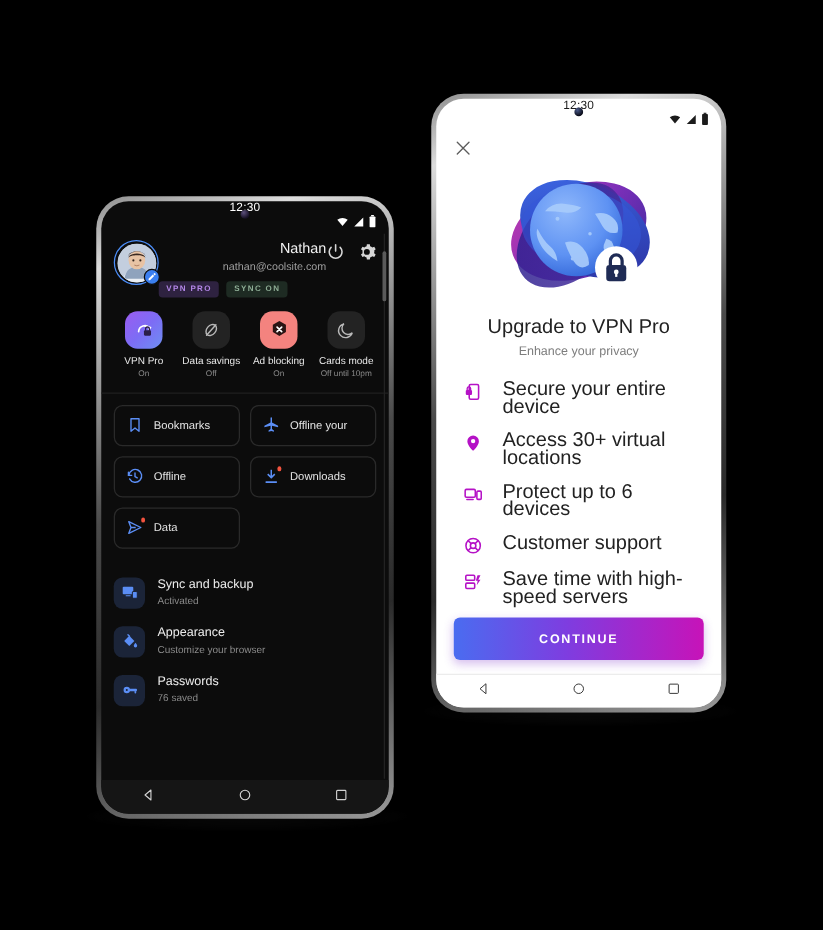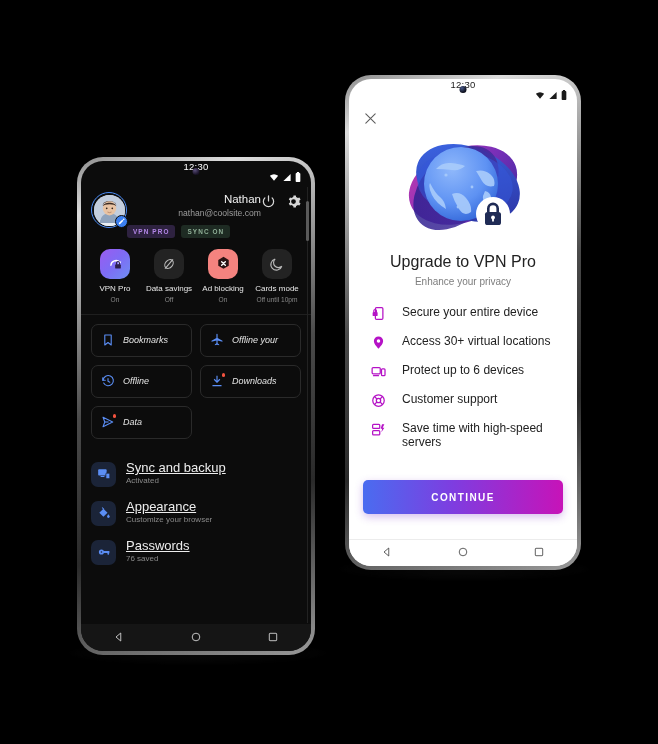--- a/index.html
+++ b/index.html
@@ -99,39 +99,39 @@
   .qa-ad   { background: #f4837f; }
   .qa-label { color: #e8e8e8; font-size: 8px; line-height: 10px; }
   .qa-sub   { color: #8a8a8a; font-size: 6.6px; line-height: 9px; margin-top: 1px; }
 
   
   .cards { padding: 9px 10px 2px 10px; }
   .card-row { display: flex; gap: 8px; margin-bottom: 8px; }
   .card {
     flex: 1 1 0; min-width: 0;
     border: 1px solid #2a2a2a; border-radius: 7px;
-    height: 33px; display: flex; align-items: center; padding: 0 9px; gap: 8px; font-style: italic;
+    height: 33px; display: flex; align-items: center; padding: 0 9px; gap: 8px;
   }
   .card.half { flex: 0 0 calc(50% - 4px); }
   .card-ic { width: 14px; height: 14px; flex: 0 0 auto; position: relative; color: #5b8ef5; }
   .card-label { color: #e4e4e4; font-size: 9px; white-space: nowrap; }
   .dot-red {
     position: absolute; right: -1px; top: -1px; width: 3.5px; height: 3.5px;
     border-radius: 50%; background: #f3533f;
   }
 
   
   .lists { padding: 6px 10px 0 10px; }
   .lrow { display: flex; align-items: center; gap: 10px; padding: 7px 0; }
   .lrow-ic {
     width: 25px; height: 25px; border-radius: 7px; background: #1b2438;
     display: flex; align-items: center; justify-content: center; flex: 0 0 auto;
     color: #5b8ef5;
   }
-  .lrow-title { color: #ededed; font-size: 13px; line-height: 12px; text-decoration: underline; }
+  .lrow-title { color: #ededed; font-size: 10px; line-height: 12px; }
   .lrow-sub { color: #8a8a8a; font-size: 8px; line-height: 11px; margin-top: 1px; }
 
   .scrolltrack {
     position: absolute; right: 3px; top: 26px; bottom: 28px; width: 1px; background: #222;
   }
   .scrollthumb {
     position: absolute; right: 2.2px; top: 40px; width: 2.4px; height: 40px;
     border-radius: 2px; background: #5a5a5a;
   }
 
@@ -146,22 +146,22 @@
   
   .close-x { padding: 10px 0 0 14px; width: 26px; height: 26px; color: #5c5c5c; }
   .hero { display: flex; justify-content: center; margin-top: -2px; }
   .promo-title {
     text-align: center; color: #222222; font-size: 16px; margin-top: 8px; font-weight: normal;
   }
   .promo-sub { text-align: center; color: #7d7d7d; font-size: 10px; margin-top: 5px; }
   .features { padding: 18px 18px 0 22px; }
   .frow { display: flex; align-items: flex-start; gap: 16px; margin-bottom: 13px; }
   .frow-ic { width: 15px; height: 15px; flex: 0 0 auto; color: #b512c6; margin-top: 1px; }
-  .frow-tx { color: #222222; font-size: 12px; line-height: 14px; }
-  .cta-wrap { position: absolute; left: 14px; right: 14px; bottom: 52px; }
+  .frow-tx { color: #222222; font-size: 16px; line-height: 14px; }
+  .cta-wrap { position: absolute; left: 14px; right: 14px; bottom: 38px; }
   .cta {
     height: 34px; border-radius: 5px;
     background: linear-gradient(90deg,#4a6cf0 0%, #7e3de0 45%, #c713b8 100%);
     color: #ffffff; font-size: 10px; letter-spacing: 1.4px; font-weight: bold;
     display: flex; align-items: center; justify-content: center;
     box-shadow: 0 3px 8px rgba(120,40,200,0.30);
   }
 </style>
 </head>
 <body>

